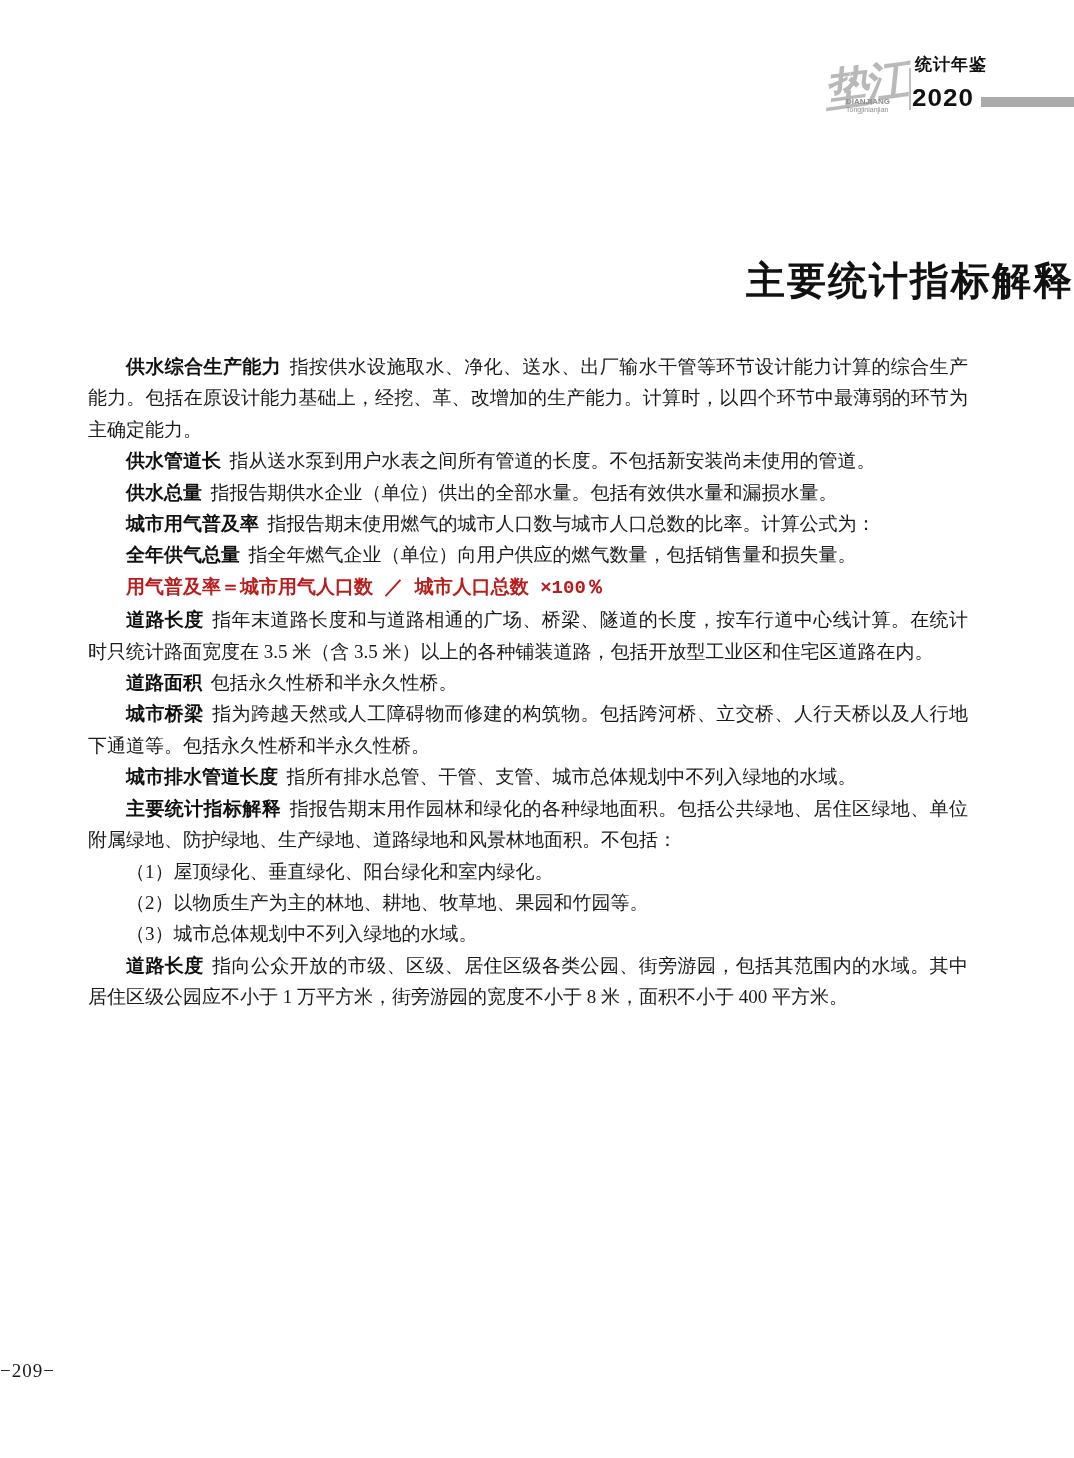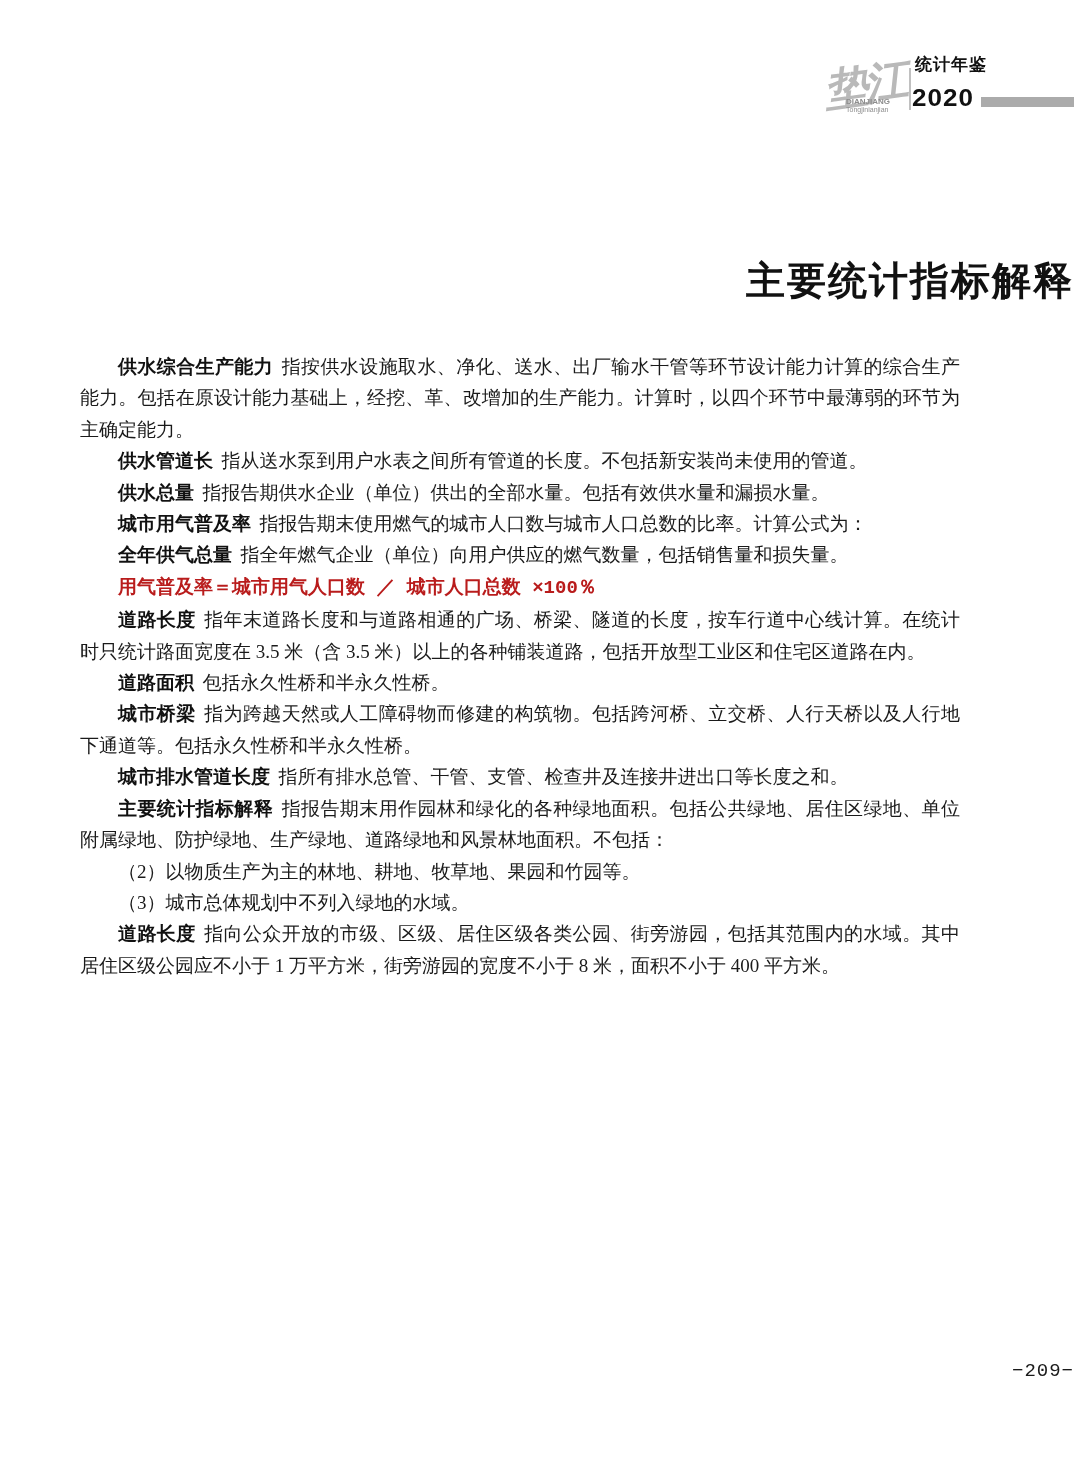--- a/index.html
+++ b/index.html
@@ -56,21 +56,21 @@
   .title {
     position: absolute; top: 254px; left: 0; right: 0;
     margin: 0; text-align: right;
     font-family: "Liberation Sans", sans-serif;
     font-weight: bold; font-size: 39px; letter-spacing: 2px;
     color: #111111;
   }
 
   
   .content {
-    position: absolute; top: 351px; left: 80px; width: 880px;
+    position: absolute; top: 351px; left: 88px; width: 880px;
   }
   .para {
     margin: 0;
     font-size: 19px;
     line-height: 31.4px;
     text-align: justify;
     text-indent: 2em;
     color: #1a1a1a;
   }
   .term {
@@ -81,24 +81,23 @@
   }
   .term:empty { display: none; margin: 0; }
   .formula .def {
     font-family: Liberation Mono, monospace;
     font-weight: bold; color: #b91c1c;
   }
 
   
   .page-number {
     position: absolute; top: 1360px; left: 0; right: 0;
-    text-align: right;
+    text-align: left;
     font-size: 19px; letter-spacing: 1px;
     color: #1a1a1a;
-    font-family: Liberation Mono, monospace;
   }
 </style>
 </head>
 <body>
 
 <div class="page">
 
   <div class="logo">
     <span class="logo-script">垫江</span>
     <span class="logo-pinyin">
@@ -116,22 +115,23 @@
   <div class="content">
     <p class="para"><b class="term">供水综合生产能力</b><span class="def">指按供水设施取水、净化、送水、出厂输水干管等环节设计能力计算的综合生产能力。包括在原设计能力基础上，经挖、革、改增加的生产能力。计算时，以四个环节中最薄弱的环节为主确定能力。</span></p>
     <p class="para"><b class="term">供水管道长</b><span class="def">指从送水泵到用户水表之间所有管道的长度。不包括新安装尚未使用的管道。</span></p>
     <p class="para"><b class="term">供水总量</b><span class="def">指报告期供水企业（单位）供出的全部水量。包括有效供水量和漏损水量。</span></p>
     <p class="para"><b class="term">城市用气普及率</b><span class="def">指报告期末使用燃气的城市人口数与城市人口总数的比率。计算公式为：</span></p>
     <p class="para"><b class="term">全年供气总量</b><span class="def">指全年燃气企业（单位）向用户供应的燃气数量，包括销售量和损失量。</span></p>
     <p class="para formula"><span class="def">用气普及率＝城市用气人口数 ／ 城市人口总数 ×100％</span></p>
     <p class="para"><b class="term">道路长度</b><span class="def">指年末道路长度和与道路相通的广场、桥梁、隧道的长度，按车行道中心线计算。在统计时只统计路面宽度在 3.5 米（含 3.5 米）以上的各种铺装道路，包括开放型工业区和住宅区道路在内。</span></p>
     <p class="para"><b class="term">道路面积</b><span class="def">包括永久性桥和半永久性桥。</span></p>
     <p class="para"><b class="term">城市桥梁</b><span class="def">指为跨越天然或人工障碍物而修建的构筑物。包括跨河桥、立交桥、人行天桥以及人行地下通道等。包括永久性桥和半永久性桥。</span></p>
-    <p class="para"><b class="term">城市排水管道长度</b><span class="def">指所有排水总管、干管、支管、检查井及连接井进出口等长度之和。</span></p>
+    <p class="para"><b class="term">城市排水管道长度</b><span class="def">指所有排水总管、干管、支管、城市总体规划中不列入绿地的水域。</span></p>
     <p class="para"><b class="term">主要统计指标解释</b><span class="def">指报告期末用作园林和绿化的各种绿地面积。包括公共绿地、居住区绿地、单位附属绿地、防护绿地、生产绿地、道路绿地和风景林地面积。不包括：</span></p>
+    <p class="para"><span class="def">（1）屋顶绿化、垂直绿化、阳台绿化和室内绿化。</span></p>
     <p class="para"><span class="def">（2）以物质生产为主的林地、耕地、牧草地、果园和竹园等。</span></p>
     <p class="para"><span class="def">（3）城市总体规划中不列入绿地的水域。</span></p>
     <p class="para"><b class="term">道路长度</b><span class="def">指向公众开放的市级、区级、居住区级各类公园、街旁游园，包括其范围内的水域。其中居住区级公园应不小于 1 万平方米，街旁游园的宽度不小于 8 米，面积不小于 400 平方米。</span></p>
   </div>
 
   <div class="page-number">−209−</div>
 
 </div>
 
 </body></html>

